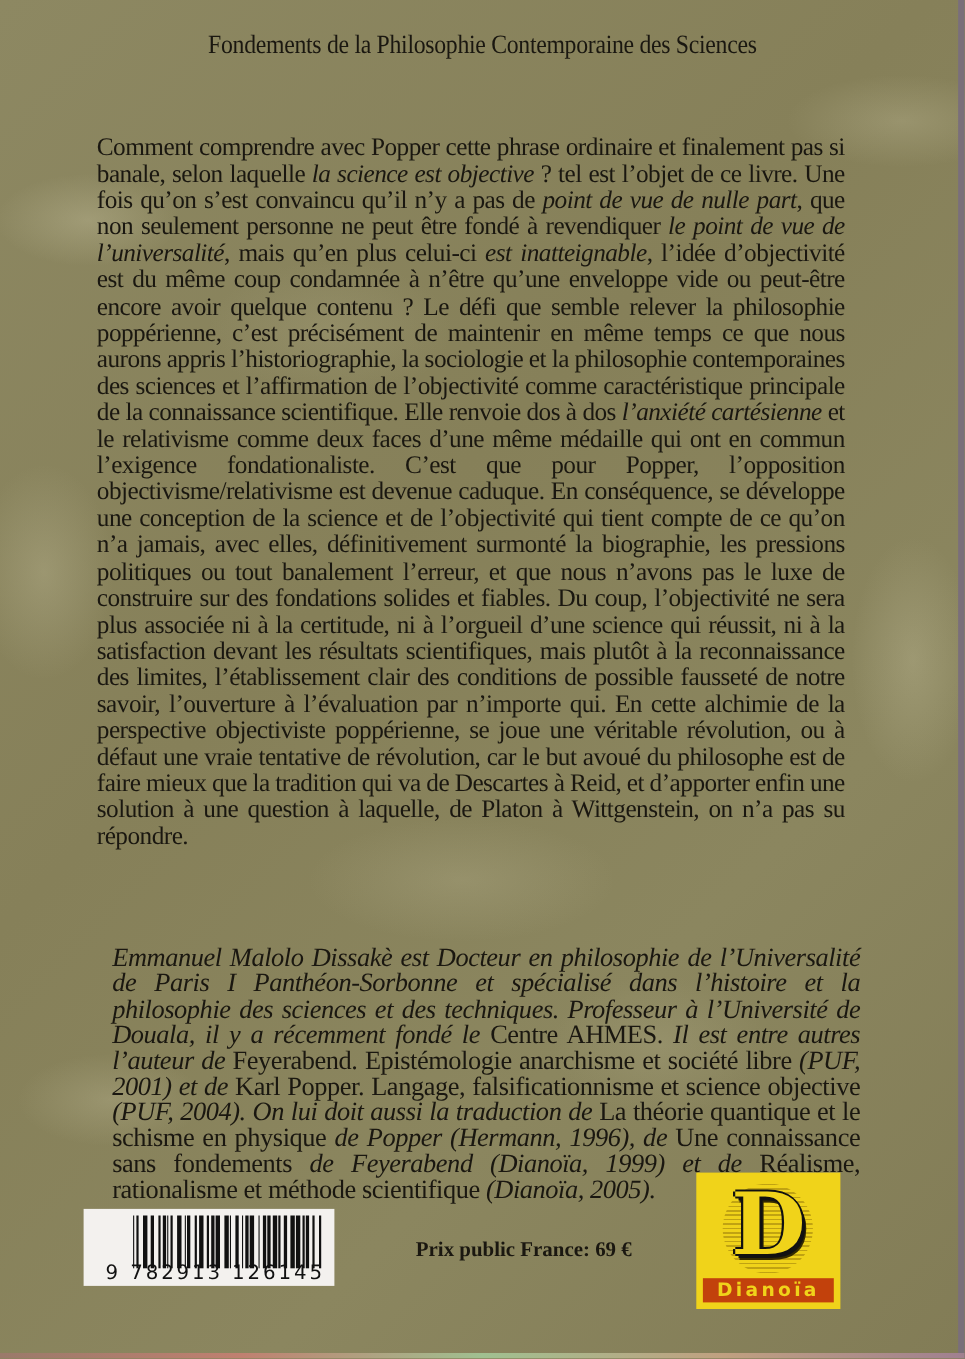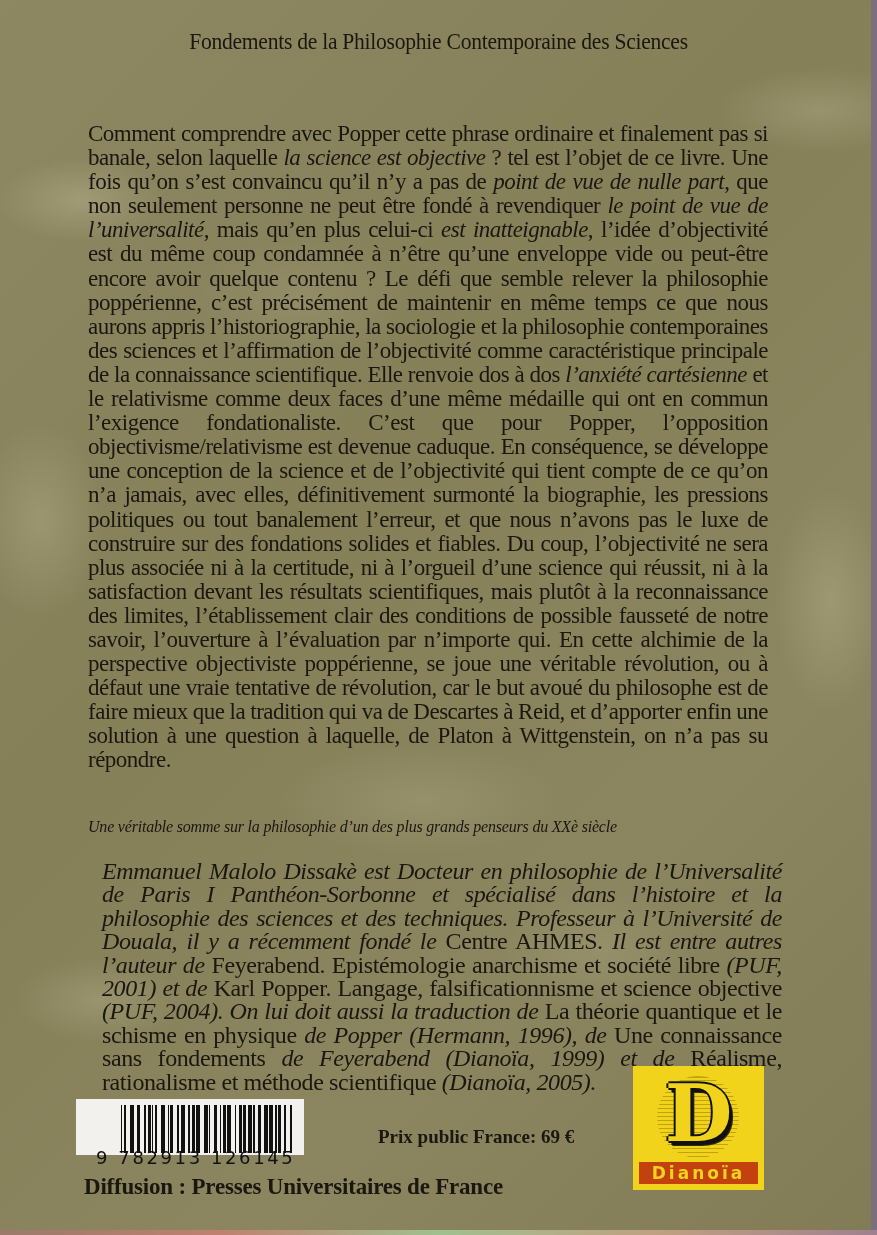--- a/index.html
+++ b/index.html
@@ -58,21 +58,21 @@
     font-size: 24px; line-height: 23.4px; text-align: justify;
     letter-spacing: -0.4px;
     margin-left: 14px;
   }
   .bio p { margin: 0; }
   .isbn {
     position: absolute; left: 72px; top: 1062px;
     font-size: 26px; font-weight: bold; letter-spacing: -0.3px;
   }
   .barcode {
-    position: absolute; left: 76px; top: 1099px; width: 228px; height: 56px;
+    position: absolute; left: 76px; top: 1099px; width: 228px; height: 70px;
     background: #f3f1ee;
   }
   .bars {
     position: absolute; left: 45px; top: 6px; height: 48px; width: 175px;
     display: flex; align-items: stretch;
   }
   .bars span { display: block; background: #111; height: 100%; }
   .bar-digits {
     position: absolute; left: 20px; top: 48px; width: 200px;
     font-family: "DejaVu Sans", sans-serif; font-size: 18px;
@@ -116,21 +116,20 @@
 <div class="cover">
   <div class="right-edge"></div>
   <div class="bottom-edge"></div>
 
   <div class="series-title">Fondements de la Philosophie Contemporaine des Sciences</div>
 
   <div class="main-text">
     <p id="summary-p"><span>Comment comprendre avec Popper cette phrase ordinaire et finalement pas si banale, selon laquelle </span><em>la science est objective</em><span> ? tel est l’objet de ce livre. Une fois qu’on s’est convaincu qu’il n’y a pas de </span><em>point de vue de nulle part</em><span>, que non seulement personne ne peut être fondé à revendiquer </span><em>le point de vue de l’universalité</em><span>, mais qu’en plus celui-ci </span><em>est inatteignable</em><span>, l’idée d’objectivité est du même coup condamnée à n’être qu’une enveloppe vide ou peut-être encore avoir quelque contenu ? Le défi que semble relever la philosophie poppérienne, c’est précisément de maintenir en même temps ce que nous aurons appris l’historiographie, la sociologie et la philosophie contemporaines des sciences et l’affirmation de l’objectivité comme caractéristique principale de la connaissance scientifique. Elle renvoie dos à dos </span><em>l’anxiété cartésienne</em><span> et le relativisme comme deux faces d’une même médaille qui ont en commun l’exigence fondationaliste. C’est que pour Popper, l’opposition objectivisme/relativisme est devenue caduque. En conséquence, se développe une conception de la science et de l’objectivité qui tient compte de ce qu’on n’a jamais, avec elles, définitivement surmonté la biographie, les pressions politiques ou tout banalement l’erreur, et que nous n’avons pas le luxe de construire sur des fondations solides et fiables. Du coup, l’objectivité ne sera plus associée ni à la certitude, ni à l’orgueil d’une science qui réussit, ni à la satisfaction devant les résultats scientifiques, mais plutôt à la reconnaissance des limites, l’établissement clair des conditions de possible fausseté de notre savoir, l’ouverture à l’évaluation par n’importe qui. En cette alchimie de la perspective objectiviste poppérienne, se joue une véritable révolution, ou à défaut une vraie tentative de révolution, car le but avoué du philosophe est de faire mieux que la tradition qui va de Descartes à Reid, et d’apporter enfin une solution à une question à laquelle, de Platon à Wittgenstein, on n’a pas su répondre.</span></p>
   </div>
 
-  <div class="tagline">Une véritable somme sur la philosophie d’un des plus grands penseurs du XXè siècle</div>
 
   <div class="bio">
     <p id="bio-p"><em>Emmanuel Malolo Dissakè  est Docteur en philosophie de l’Universalité de Paris I Panthéon-Sorbonne et spécialisé dans l’histoire et la philosophie des sciences et des techniques. Professeur à l’Université de Douala, il y a récemment fondé le </em><span>Centre AHMES. </span><em>Il est entre autres l’auteur de </em><span>Feyerabend. Epistémologie anarchisme et société libre </span><em>(PUF, 2001) et de </em><span>Karl Popper. Langage, falsificationnisme et science objective </span><em>(PUF, 2004). On lui doit aussi la traduction de </em><span>La théorie quantique et le schisme en physique </span><em>de Popper (Hermann, 1996), de </em><span>Une connaissance sans fondements </span><em>de Feyerabend (Dianoïa, 1999) et de </em><span>Réalisme, rationalisme et méthode scientifique </span><em>(Dianoïa, 2005).</em></p>
   </div>
 
 
   <div class="barcode">
     <div class="bars" id="bars">
         <span style="width: 1.3px; margin-right: 1.3px;"></span>
         <span style="width: 2.6px; margin-right: 3.9px;"></span>
@@ -164,20 +163,19 @@
         <span style="width: 3.9px; margin-right: 2.6px;"></span>
         <span style="width: 1.3px; margin-right: 1.3px;"></span>
         <span style="width: 2.6px; margin-right: 3.9px;"></span>
         <span style="width: 1.3px; margin-right: 3.9px;"></span>
         <span style="width: 2.6px; margin-right: 2.6px;"></span>
       </div>
     <div class="bar-digits">9 782913 126145</div>
   </div>
 
   <div class="price">Prix public France: 69 €</div>
-  <div class="diffusion">Diffusion : Presses Universitaires de France</div>
 
   <div class="logo">
     <div class="sun"></div>
     <div class="bigD">D</div>
     <div class="brand">Dianoïa</div>
   </div>
 </div>
 
 </body></html>

